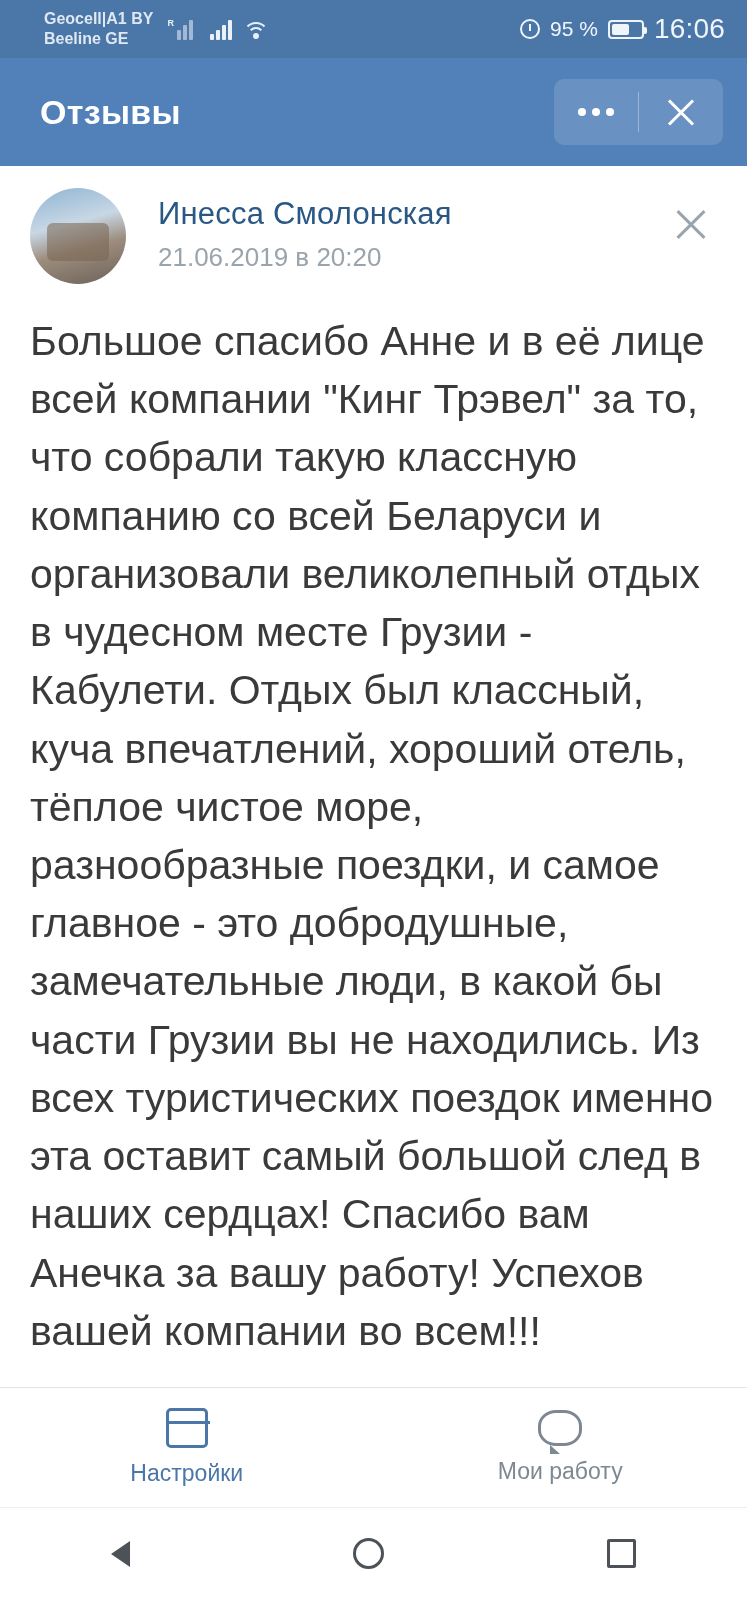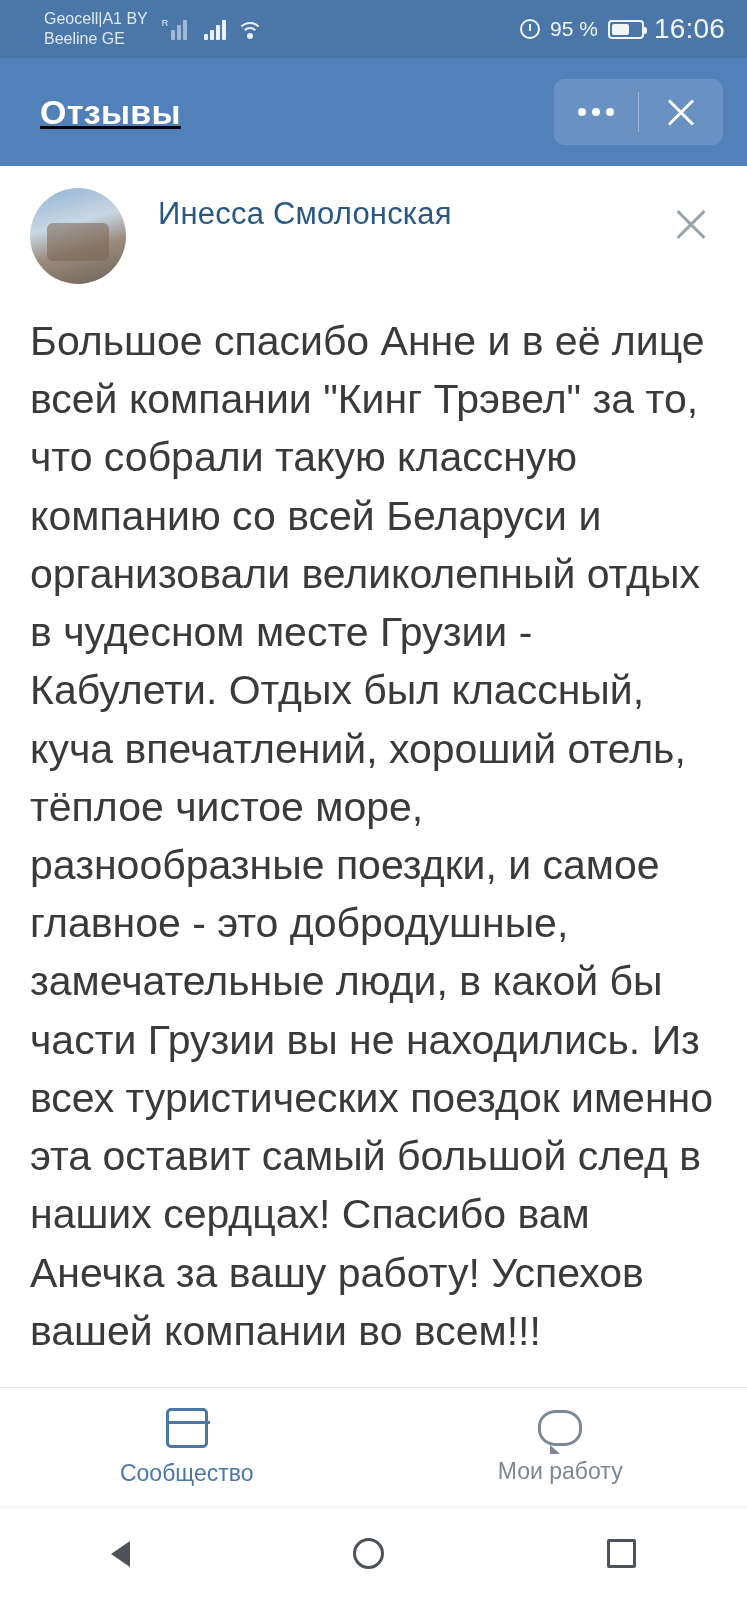--- a/index.html
+++ b/index.html
@@ -31,21 +31,21 @@
     flex: 0 0 auto;
   }
   .carriers {
     display: flex;
     flex-direction: column;
     justify-content: center;
     line-height: 1.25;
     font-size: 16px;
     color: #dfe8f2;
   }
-  .sb-left { display: flex; align-items: center; gap: 14px; }
+  .sb-left { display: flex; align-items: center; gap: 14px; font-weight: bold; }
   .signal-group { display: flex; align-items: flex-end; gap: 11px; }
   .bars { display: flex; align-items: flex-end; gap: 2px; height: 22px; }
   .bars i { display: block; width: 4px; background: #e9f0f7; border-radius: 1px; }
   .bars i:nth-child(1) { height: 6px; }
   .bars i:nth-child(2) { height: 10px; }
   .bars i:nth-child(3) { height: 15px; }
   .bars i:nth-child(4) { height: 20px; }
   .bars.faded i { opacity: .55; }
   .bars .tag {
     font-size: 9px;
@@ -119,21 +119,20 @@
   .clock { font-size: 28px; letter-spacing: .2px; }
 
   
   .appbar {
     height: 108px;
     background: #5181b8;
     display: flex;
     align-items: center;
     padding: 0 24px 0 40px;
     flex: 0 0 auto;
-    text-decoration: underline;
   }
   .appbar h1 {
     color: #ffffff;
     font-size: 34px;
     font-weight: bold;
     letter-spacing: .3px;
   }
   .appbar-actions {
     margin-left: auto;
     display: flex;
@@ -447,20 +446,21 @@
     </div>
   </div>
 
   <div class="feed">
 
     <div class="review">
       <div class="rev-head">
         <div class="avatar a1"></div>
         <div class="rev-meta">
           <div class="rev-author">Инесса Смолонская</div>
+          <div class="rev-date">21.06.2019 в 20:20</div>
         </div>
         <div class="rev-close"></div>
       </div>
       <div class="rev-body">Большое спасибо Анне и в её лице всей компании "Кинг Трэвел" за то, что собрали такую классную компанию со всей Беларуси и организовали великолепный отдых в чудесном месте Грузии - Кабулети. Отдых был классный, куча впечатлений, хороший отель, тёплое чистое море, разнообразные поездки, и самое главное - это добродушные, замечательные люди, в какой бы части Грузии вы не находились. Из всех туристических поездок именно эта оставит самый большой след в наших сердцах! Спасибо вам Анечка за вашу работу! Успехов вашей компании во всем!!!</div>
       <div class="rev-actions">
         <div class="icon-comment"></div>
         <div class="icon-share"></div>
       </div>
     </div>
 
@@ -473,21 +473,21 @@
         </div>
         <div class="rev-close"></div>
       </div>
     </div>
 
   </div>
 
   <div class="bottomnav">
     <div class="navitem active">
       <span class="nav-icon ic-community"></span>
-      <span>Сообщество</span>
+      <span>Настройки</span>
     </div>
     <div class="navitem">
       <span class="nav-icon ic-reviews"></span>
       <span>Мои работу</span>
     </div>
   </div>
 
   <div class="sysnav">
     <span class="sys-back"></span>
     <span class="sys-home"></span>

